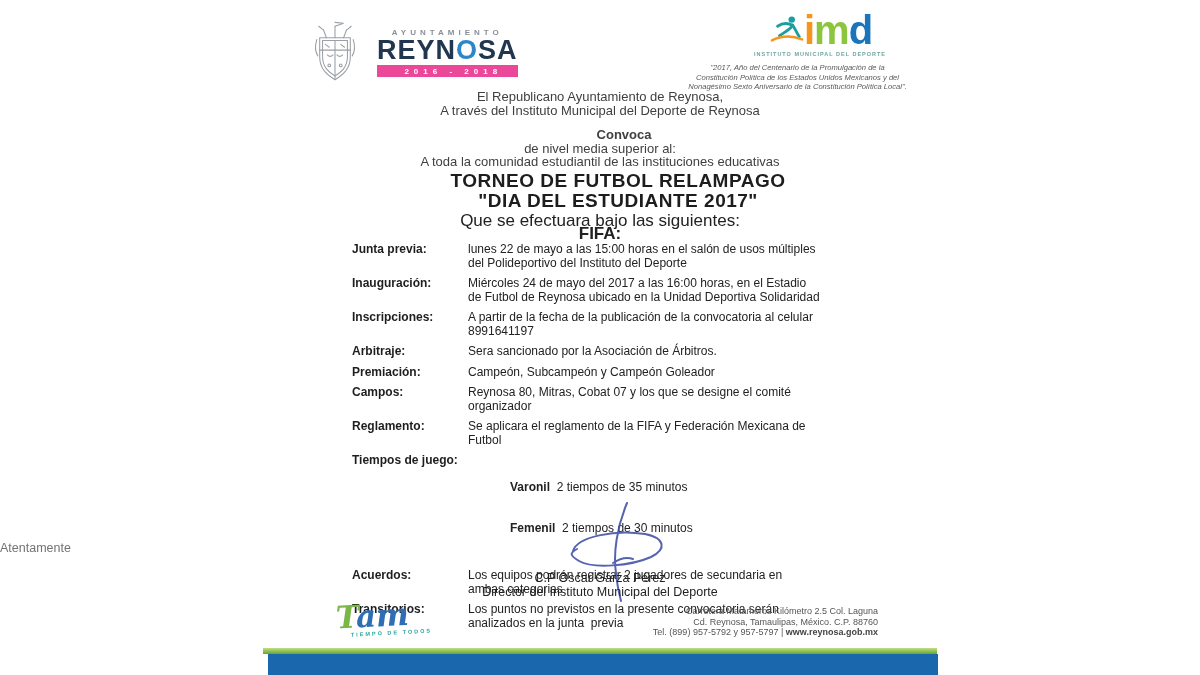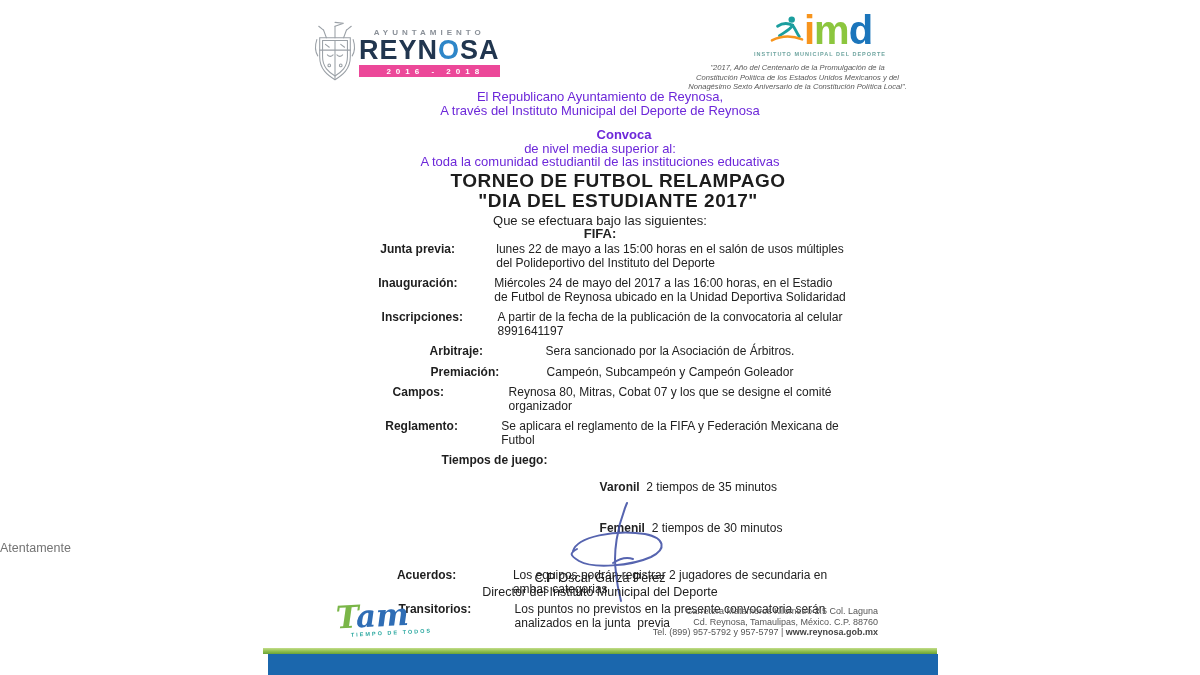--- a/index.html
+++ b/index.html
@@ -5,52 +5,52 @@
   * { margin:0; padding:0; box-sizing:border-box; }
   html,body { width:1200px; height:675px; background:#ffffff; overflow:hidden; }
   .page {
     position:relative; width:1200px; height:675px; background:#fff;
     font-family:"Liberation Sans", sans-serif; color:#2a2a2a;
   }
 
   
   .reynosa-logo { position:absolute; left:313px; top:20px; display:flex; align-items:flex-start; }
   .crest { width:44px; height:66px; }
-  .rey-text { margin-left:2px; padding-top:8px; text-align:center; }
+  .rey-text { margin-left:20px; padding-top:8px; text-align:center; }
   .rey-ayto { font-size:8px; letter-spacing:4px; color:#8a9098; font-weight:bold; }
   .rey-name { font-size:27px; font-weight:bold; color:#21364f; letter-spacing:1px; line-height:26px; }
   .rey-name .o-blue { color:#2e86c8; }
   .rey-bar { margin-top:2px; background:#ec4899; color:#fff; font-size:8px; font-weight:bold;
              letter-spacing:5px; padding:2px 0 1px 12px; text-align:center; }
 
   
   .imd-logo { position:absolute; left:752px; top:13px; width:136px; text-align:center; }
   .imd-row { display:flex; align-items:flex-start; justify-content:center; }
   .imd-runner { width:38px; height:34px; margin-right:-2px; margin-bottom:2px; }
   .imd-letters { font-size:40px; font-weight:bold; line-height:34px; letter-spacing:-1px; }
   .imd-i { color:#f7941d; } .imd-m { color:#8cc63e; } .imd-d { color:#1b75bb; }
   .imd-sub { margin-top:2px; font-size:5.5px; letter-spacing:1px; color:#6fa5a0; font-weight:bold; }
 
   .year-legend { position:absolute; right:260px; top:63px; width:285px; text-align:center;
                  font-size:7.6px; font-style:italic; color:#5a5a5a; line-height:9.5px; white-space:pre-line; }
 
   
-  .intro { position:absolute; left:0; right:0; top:90px; text-align:center; font-size:13px; line-height:13.5px; color:#6d28d9; }
+  .intro { position:absolute; left:0; right:0; top:90px; text-align:center; font-size:13px; line-height:13.5px; color:#404040; }
   .intro .gap { height:11px; }
   .intro .convoca { font-weight:bold;margin-left:48px; }
 
   
   .doc-title { position:absolute; left:0; right:0; top:171px; text-align:center;
                font-size:19px; font-weight:bold; color:#1d1d1d; line-height:19.5px; letter-spacing:.5px;padding-left:36px; }
-  .bases-intro { position:absolute; left:0; right:0; top:214px; text-align:center; font-size:13px; line-height:13px; color:#222; }
+  .bases-intro { position:absolute; left:0; right:0; top:214px; text-align:center; font-size:17px; line-height:13px; color:#222; }
   .bases-intro .b { font-weight:bold; }
 
   
   .bases { position:absolute; left:352px; top:243px; width:520px; }
-  .row { display:flex; margin-bottom:7px;justify-content:center; }
+  .row { display:flex; margin-bottom:7px; }
   .row .lbl { width:116px; flex:0 0 116px; font-size:12px; font-weight:bold; line-height:13.5px; color:#1e1e1e; }
   .row .val { font-size:12px; line-height:13.5px; white-space:pre; color:#222; }
   .row .val-indent { padding-left:42px; }
   .sched-line .cat { font-weight:bold; }
 
   
   .closing { position:absolute; left:0; right:0; top:541px; text-align:left; font-size:12.5px; color:#737373; }
   .sig-name { position:absolute; left:0; right:0; top:572px; text-align:center; font-size:12.5px; line-height:13.5px; color:#222; }
   .sig-svg { position:absolute; left:553px; top:501px; width:130px; height:102px; }
 

